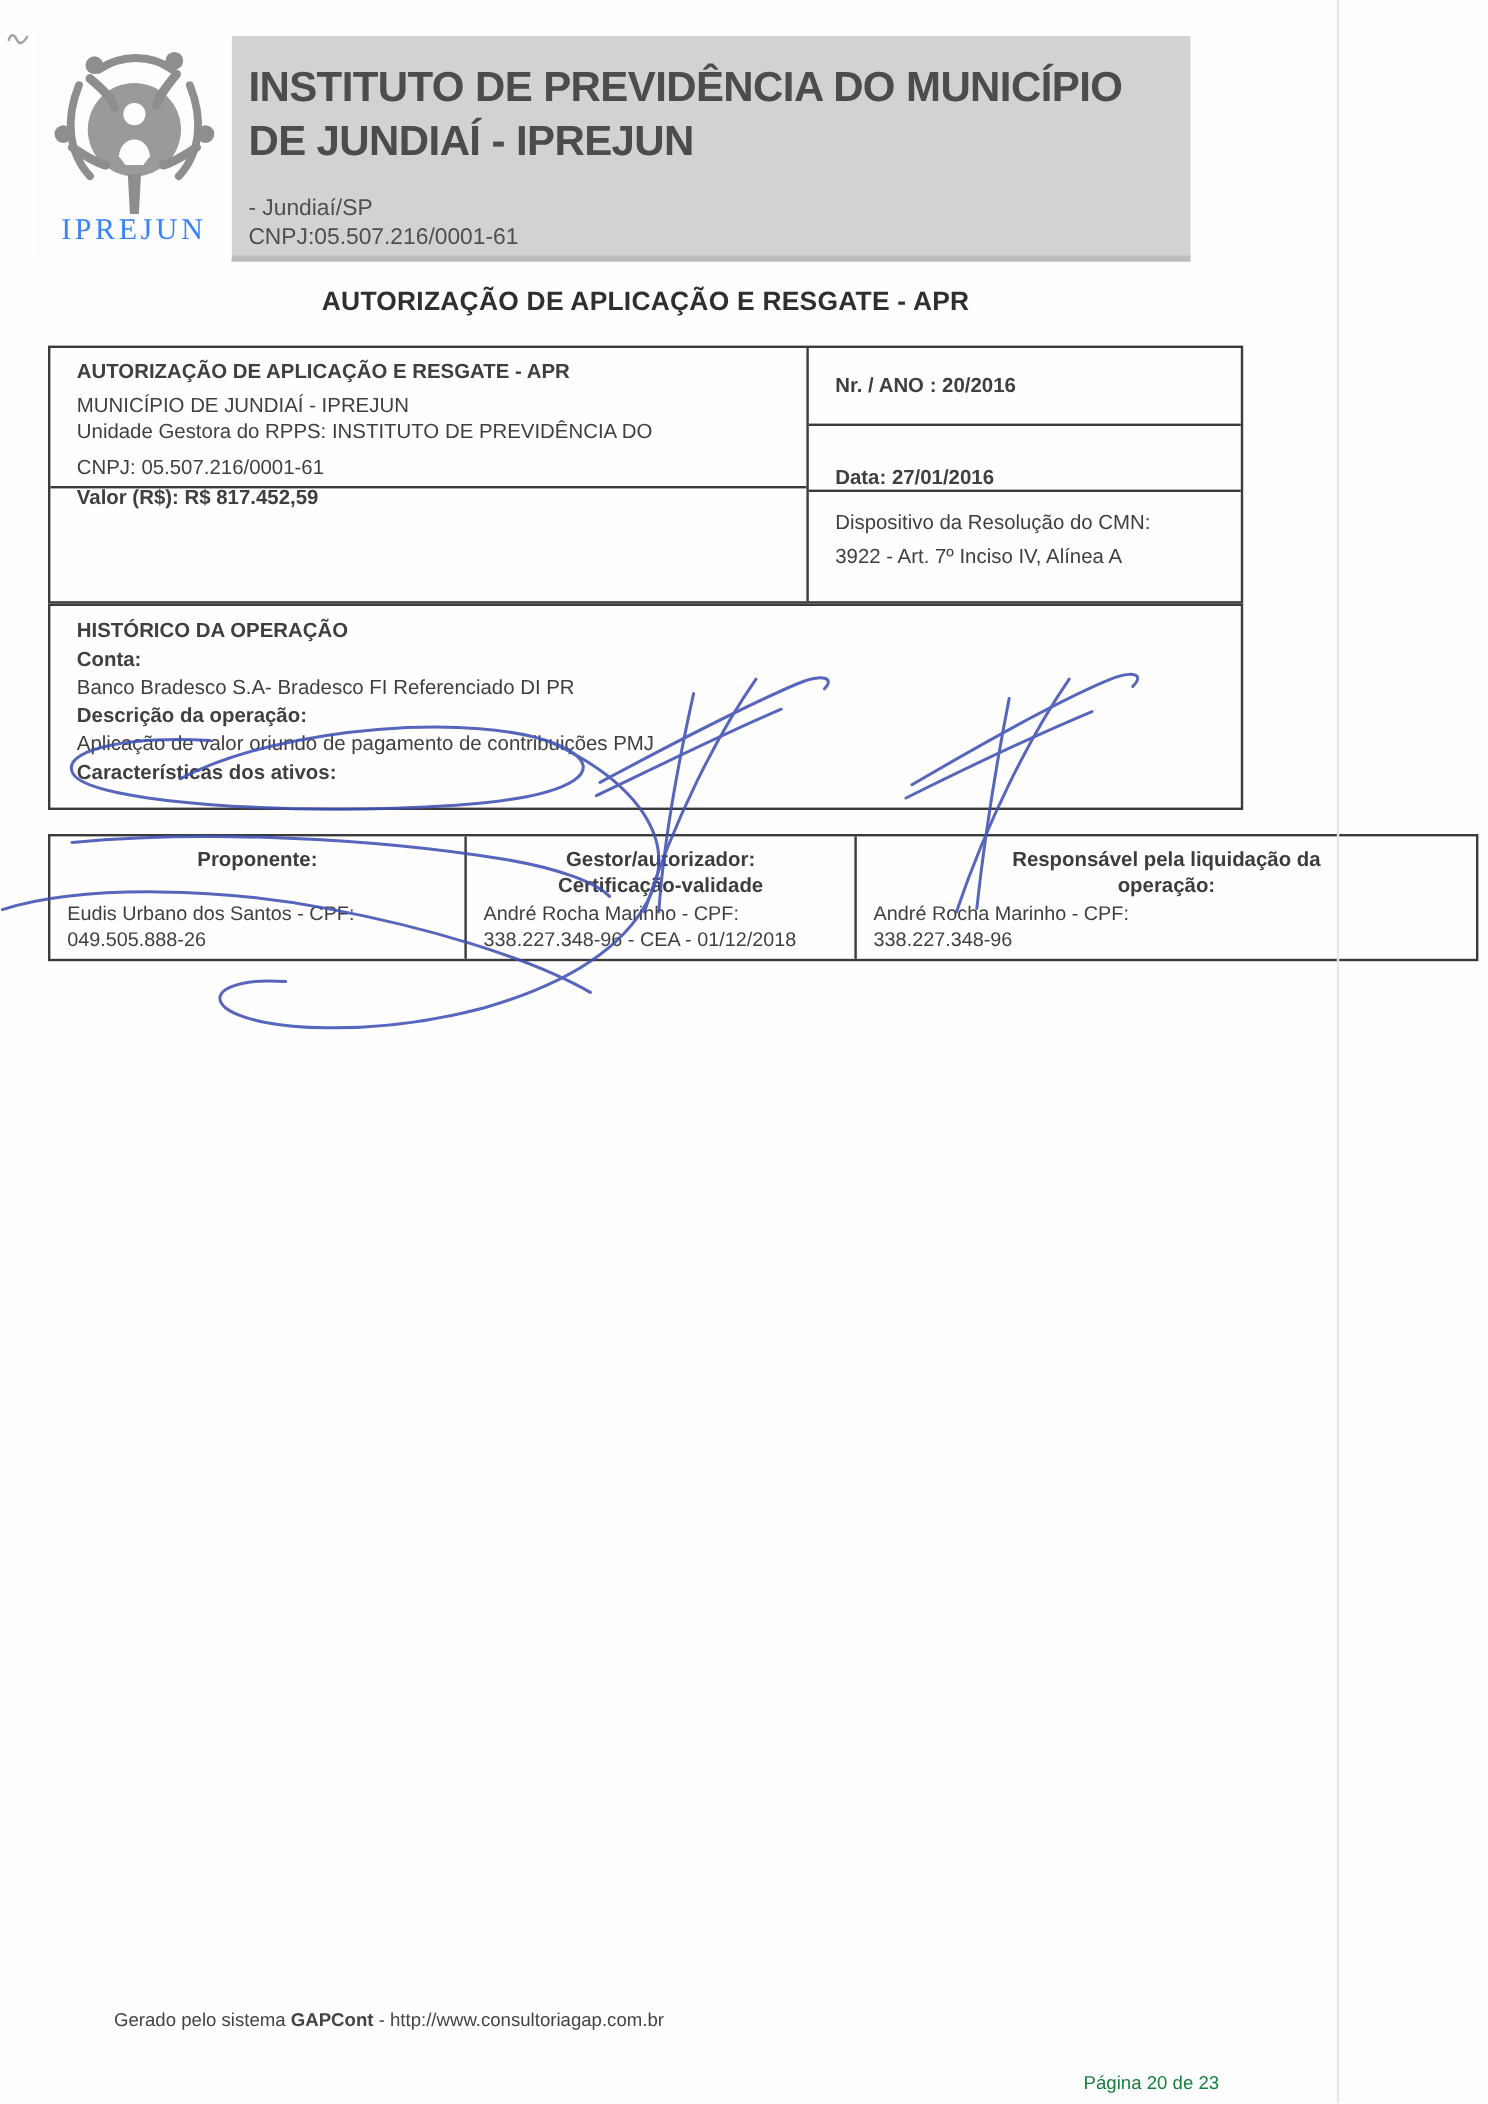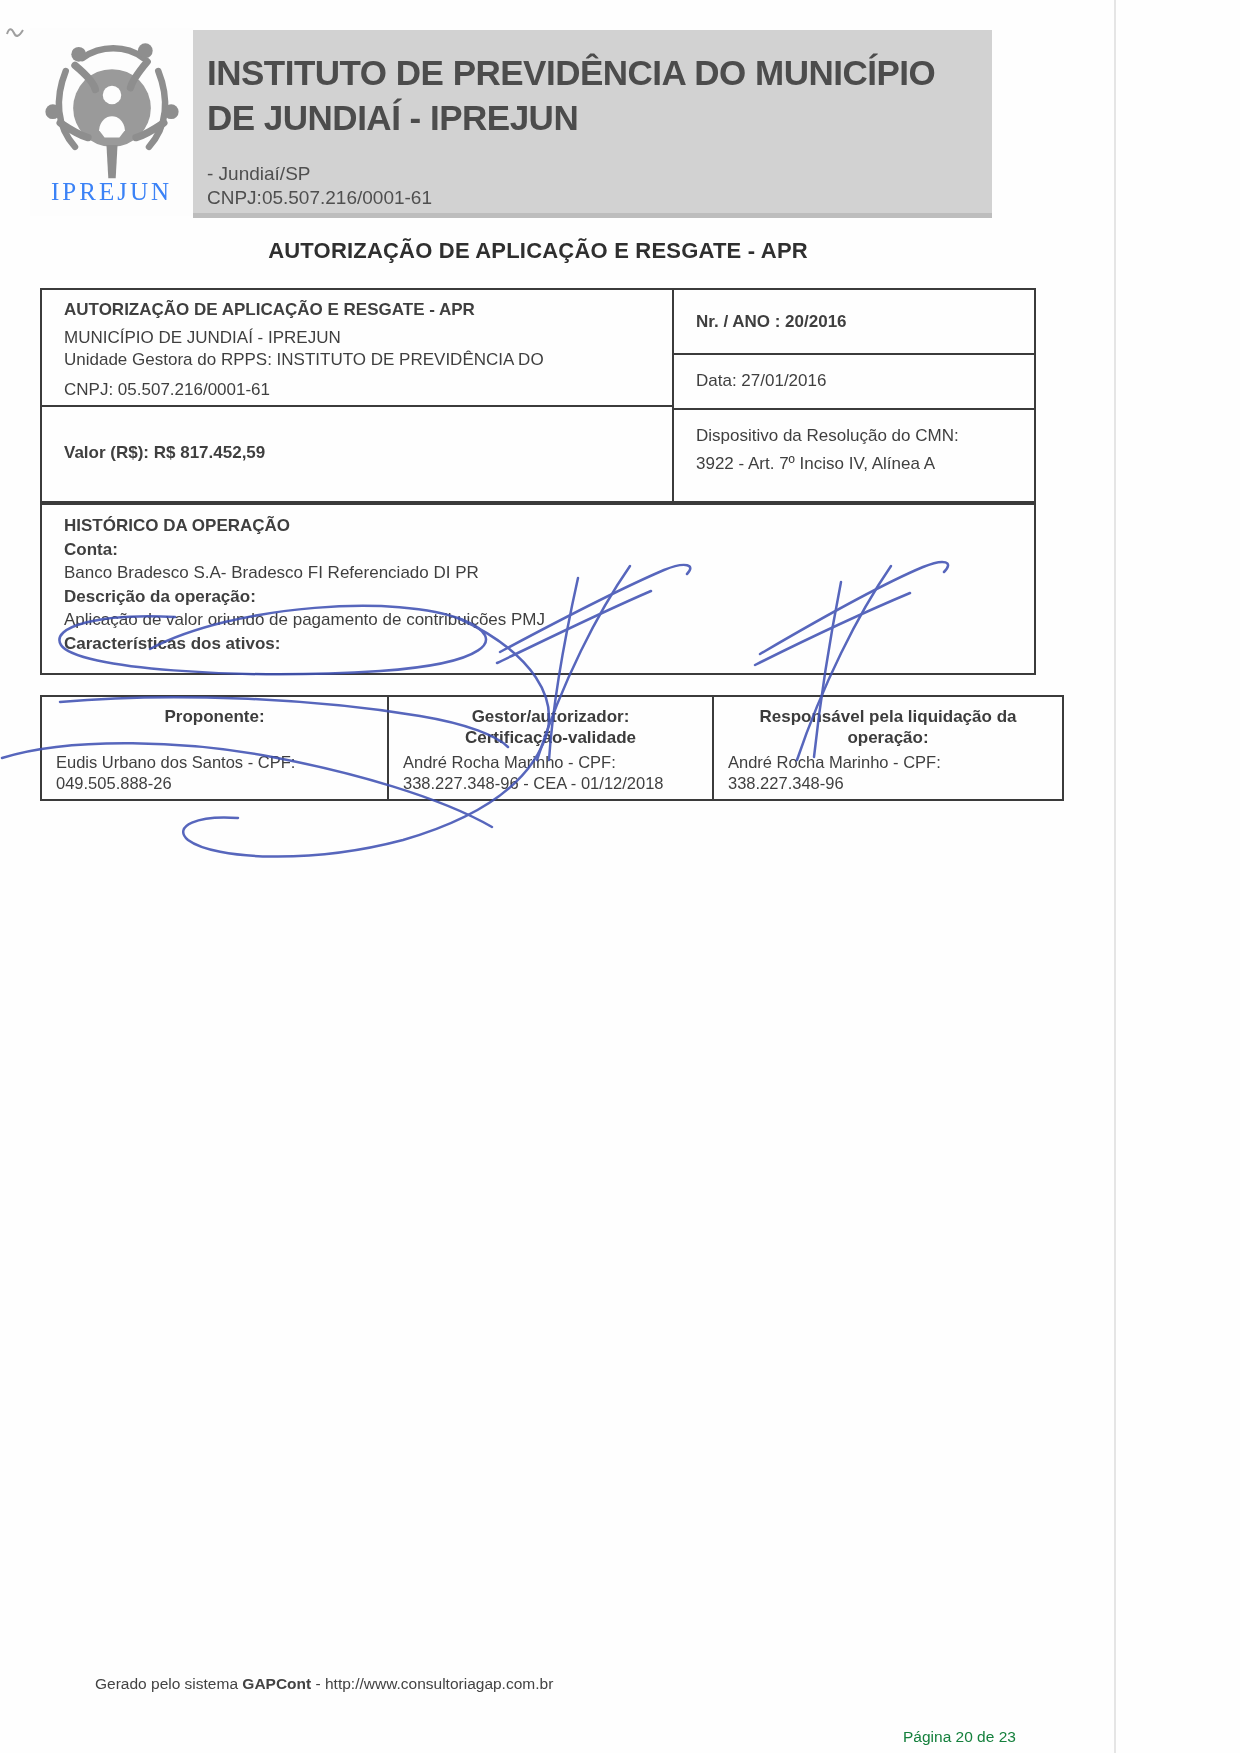--- a/index.html
+++ b/index.html
@@ -40,34 +40,34 @@
   }
   .info-table .vdiv{position:absolute;left:630px;top:0;bottom:0;border-left:2px solid #3b3b3b;}
   .info-table .hl-left{position:absolute;left:0;width:630px;top:115px;border-top:2px solid #3b3b3b;}
   .info-table .hl-r1{position:absolute;left:632px;right:0;top:63px;border-top:2px solid #3b3b3b;}
   .info-table .hl-r2{position:absolute;left:632px;right:0;top:118px;border-top:2px solid #3b3b3b;}
   .cell{position:absolute;box-sizing:border-box;font-size:17px;}
   .c-l1{left:0;top:0;width:630px;height:115px;padding:10px 22px;}
   .c-l1 .b1{font-weight:700;margin-bottom:7px;}
   .c-l1 .r{line-height:22px;}
   .c-l1 .b2{font-weight:400;margin-top:9px;}
-  .c-l2{left:0;top:115px;width:630px;height:96px;display:flex;align-items:center;padding:0 22px;font-weight:700;}
+  .c-l2{left:0;top:115px;width:630px;height:96px;display:flex;padding:0 22px;font-weight:700;}
   .c-r1{left:632px;top:0;right:0;height:63px;display:flex;align-items:center;padding-left:22px;font-weight:700;}
-  .c-r2{left:632px;top:63px;right:0;height:55px;display:flex;align-items:center;padding-left:22px;}
+  .c-r2{left:632px;top:63px;right:0;height:55px;display:flex;align-items:flex-end;padding-left:22px;font-weight:bold;}
   .c-r3{left:632px;top:118px;right:0;height:93px;padding:14px 0 0 22px;line-height:28px;}
   
   .historico{
     position:absolute;left:40px;top:503px;width:996px;height:172px;
     border:2px solid #3b3b3b;box-sizing:border-box;padding:9px 22px;
     font-size:17px;line-height:23.5px;
   }
   .historico .bold{font-weight:700;}
   
   .sig-table{
-    position:absolute;left:40px;top:695px;width:1024px;height:106px;
+    position:absolute;left:40px;top:695px;width:1192px;height:106px;
     border:2px solid #3b3b3b;box-sizing:border-box;display:flex;
   }
   .sig-col{position:relative;box-sizing:border-box;height:100%;}
   .sig-col.c1{width:345px;}
   .sig-col.c2{width:325px;border-left:2px solid #3b3b3b;}
   .sig-col.c3{flex:1;border-left:2px solid #3b3b3b;}
   .sig-role{
     text-align:center;font-size:17px;font-weight:700;line-height:21px;padding-top:9px;color:#3c3c3c;
   }
   .sig-name{

